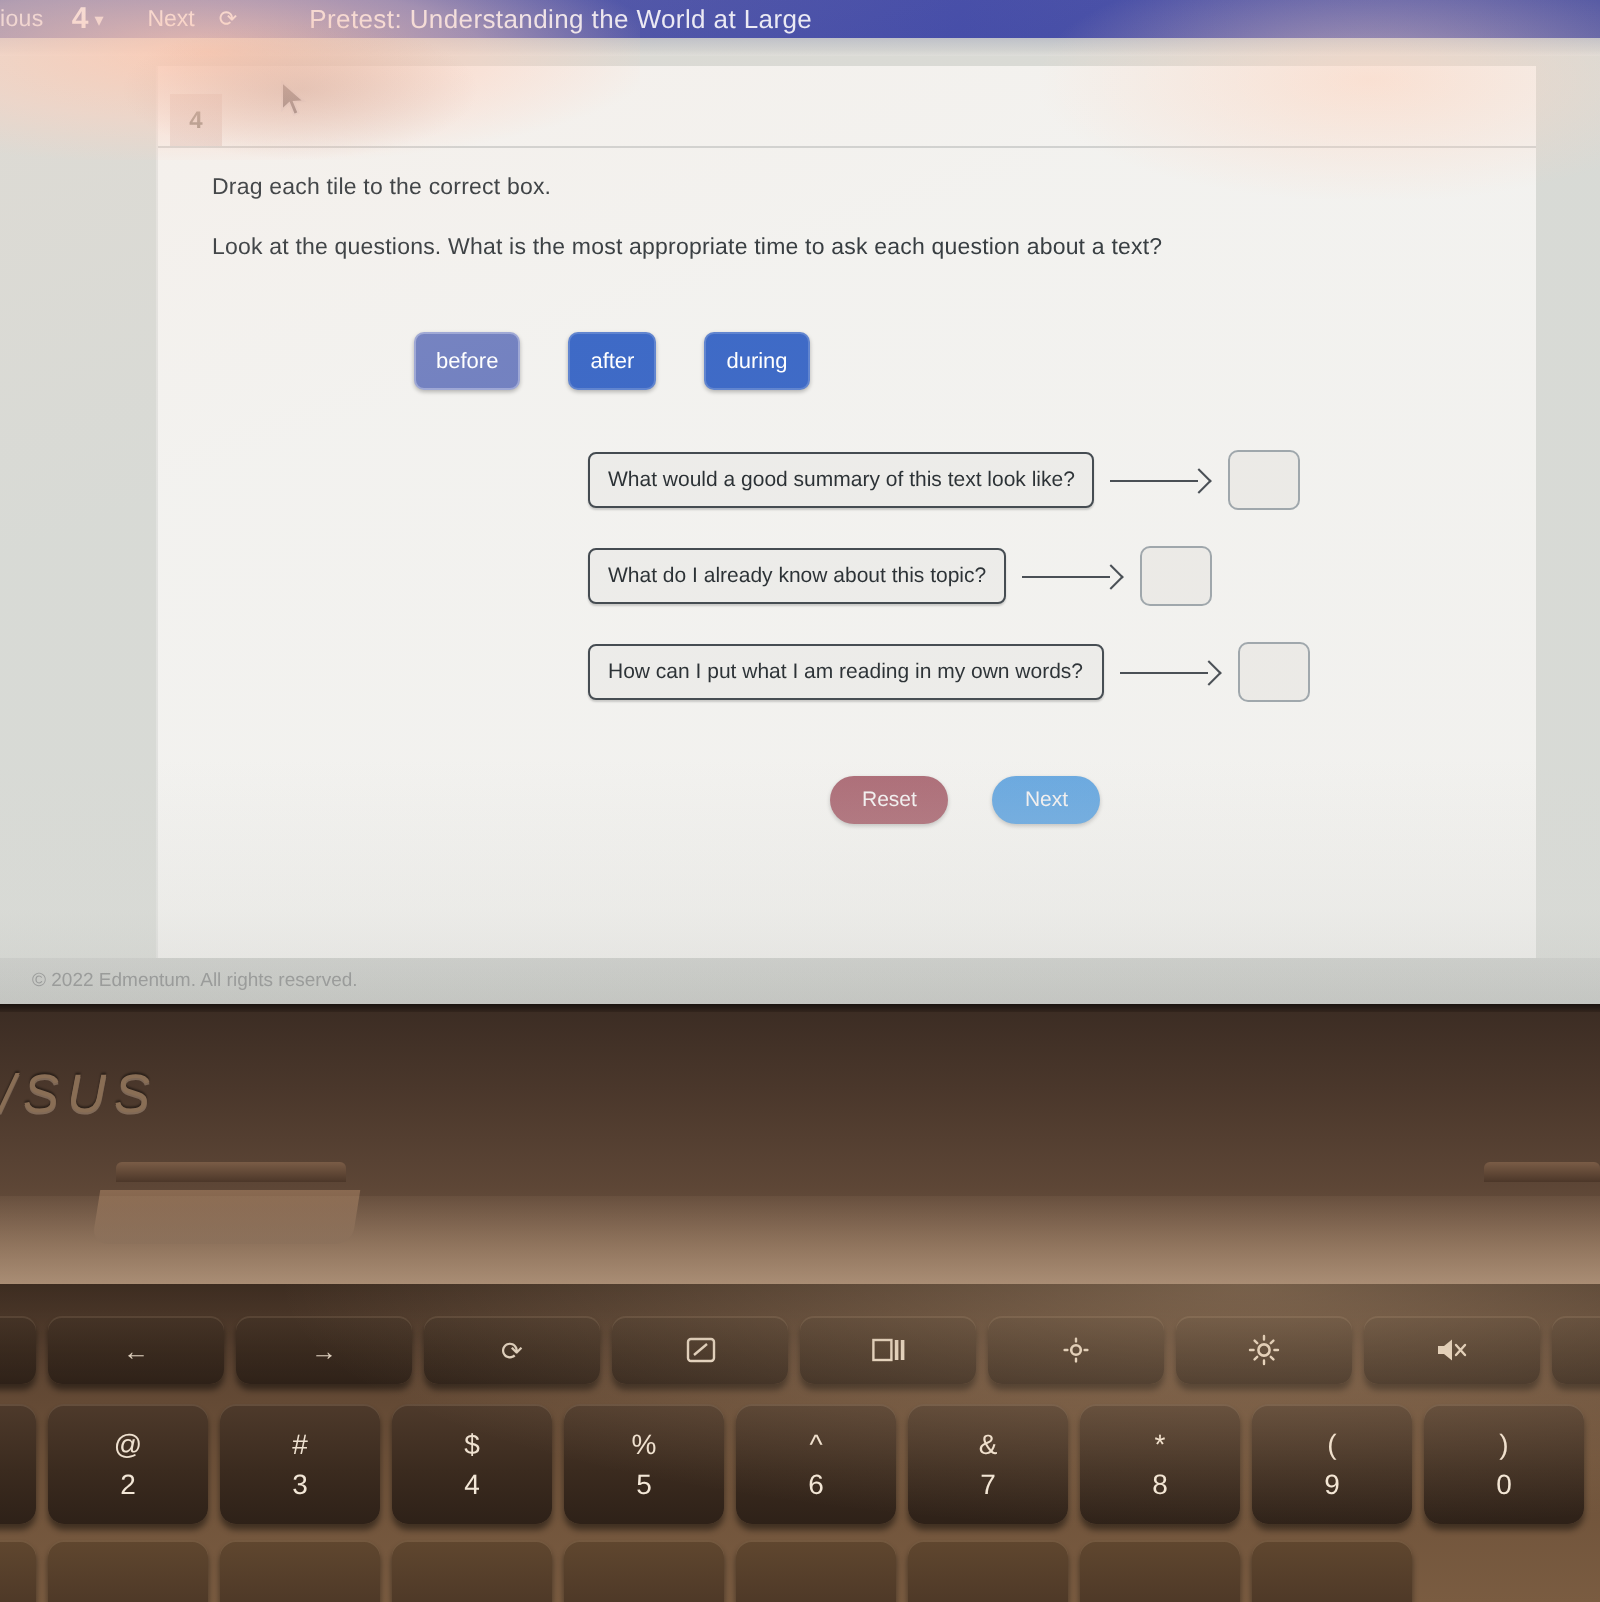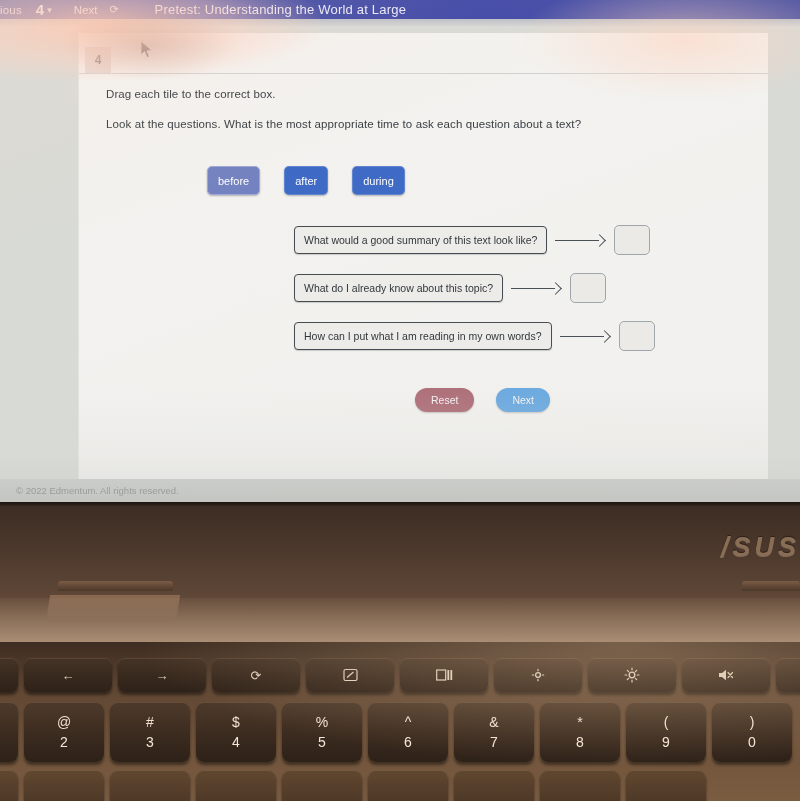--- a/index.html
+++ b/index.html
@@ -168,22 +168,22 @@
   
   #bezel {
     position:absolute; left:0; top:502px; width:800px; height:140px;
     background: linear-gradient(180deg, #3b2c23 0%, #4a372b 30%, #5d4636 65%, #7d5f49 100%);
   }
   #bezel:before {
     content:""; position:absolute; left:0; top:0; width:800px; height:4px;
     background: linear-gradient(180deg, #1b1410 0%, #33251d 100%);
   }
   #asus {
-    position:absolute; left:0; top:30px; width:800px; text-align:right;
-    color:#8d7158; font-size:27px; font-weight:700;
+    position:absolute; left:0; top:30px; width:800px; text-align:left;
+    color:#8d7158; font-size:27px; font-weight:400;
     letter-spacing:4px; font-style: italic;
     text-shadow: 0 1px 0 rgba(255,225,195,.30), 0 -1px 1px rgba(0,0,0,.45);
     opacity:.95;
   }
   #hingeL {
     position:absolute; left:58px; top:79px; width:115px; height:10px;
     background: linear-gradient(180deg,#7a5c46,#4c3729);
     border-radius: 3px 3px 0 0;
   }
   #hingeL2 {

